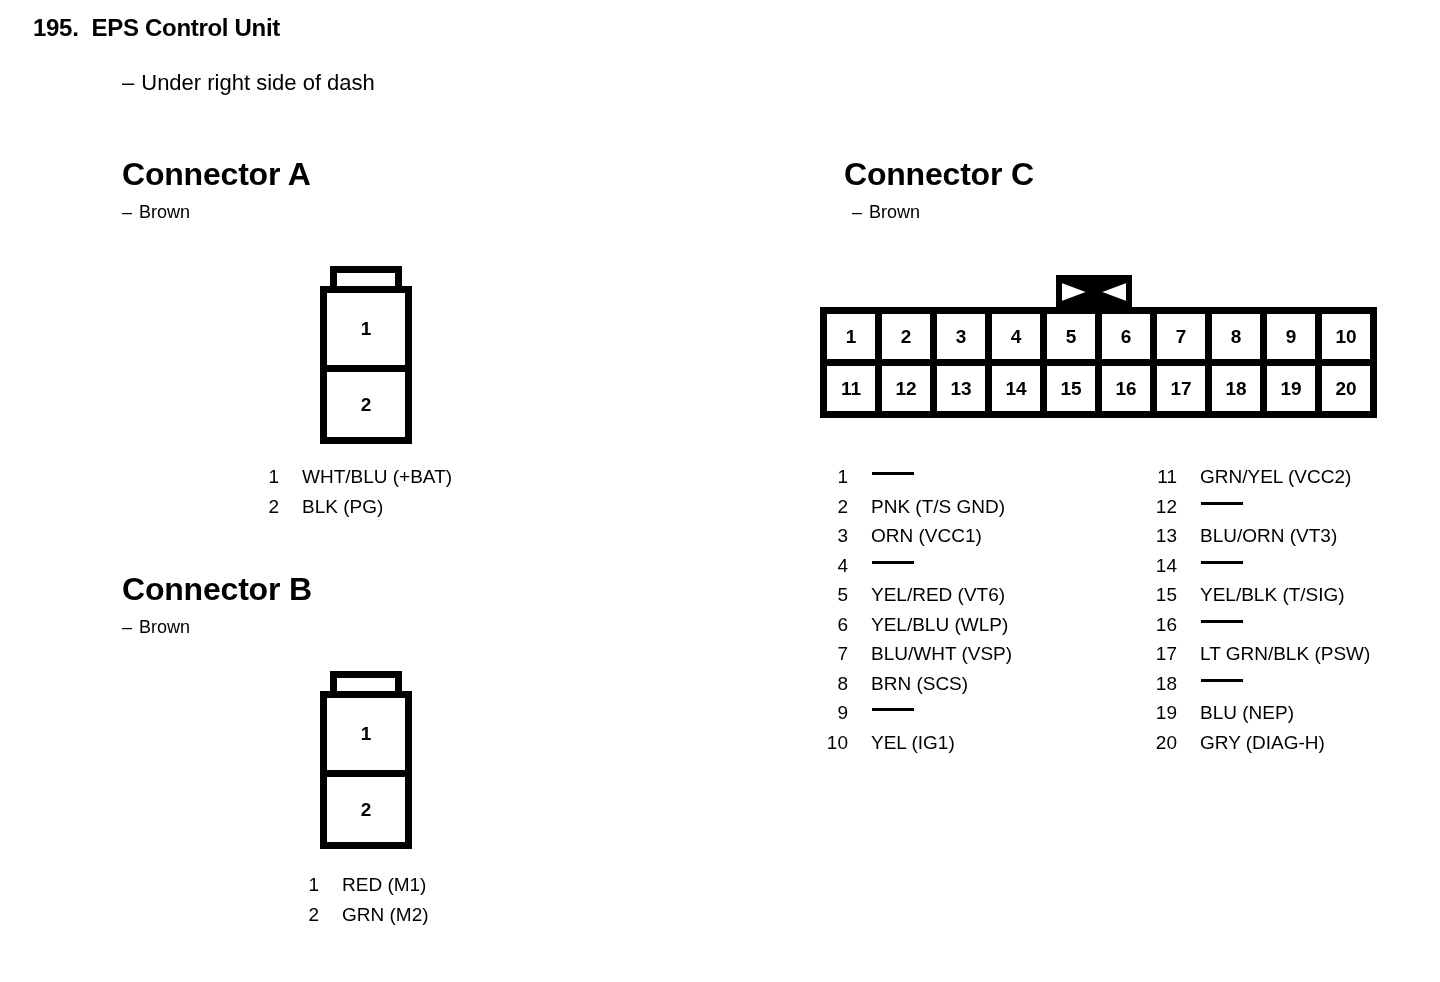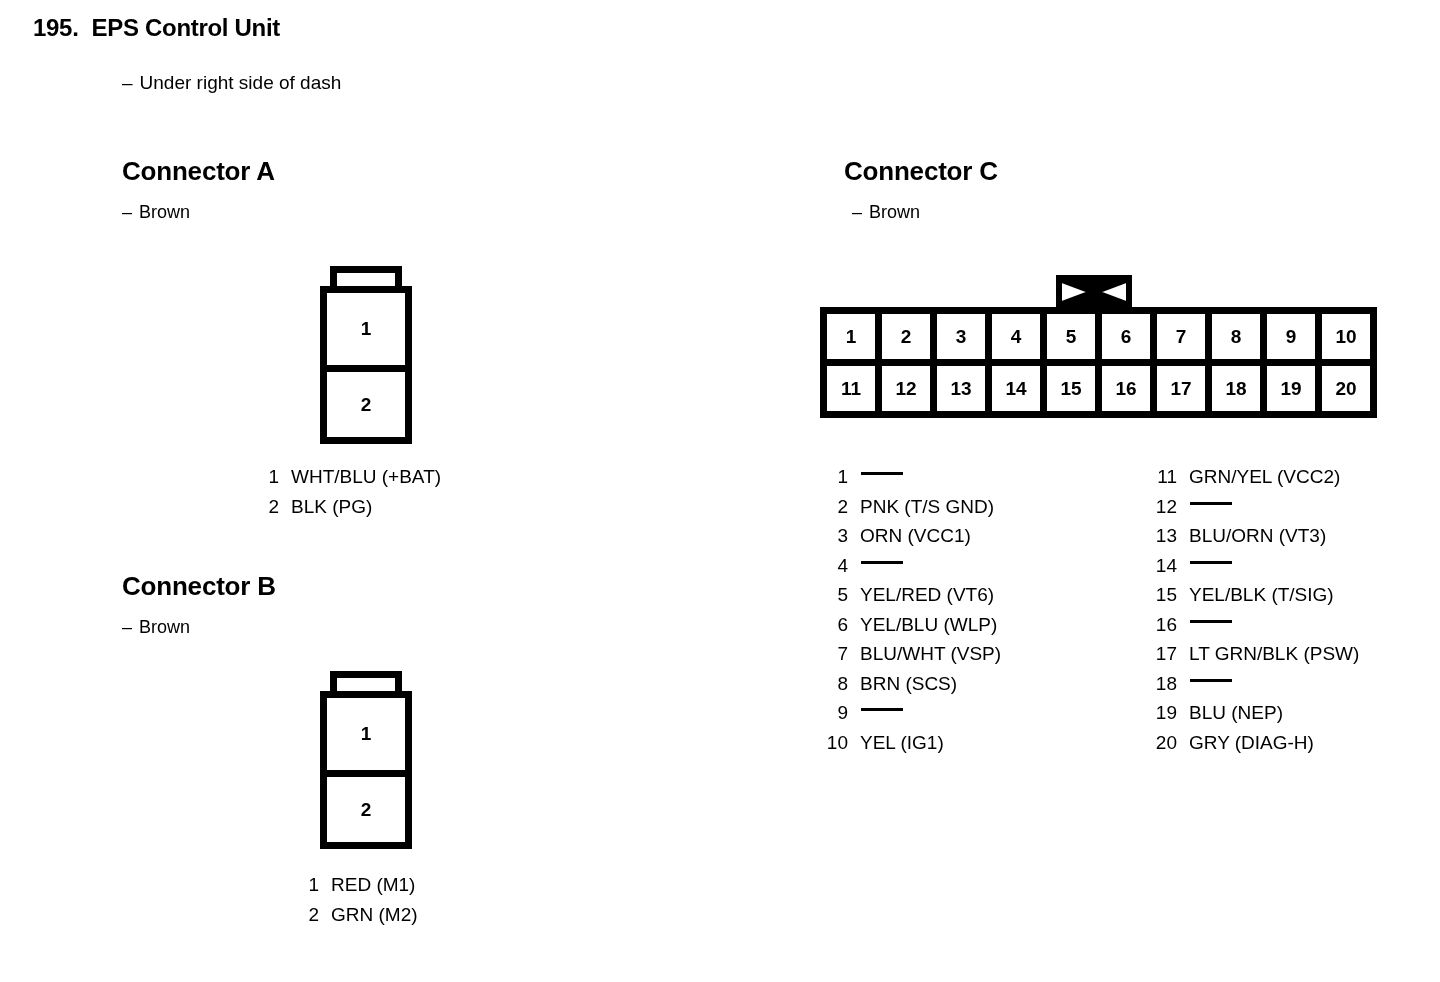--- a/index.html
+++ b/index.html
@@ -25,30 +25,30 @@
     font-weight: bold;
     letter-spacing: -0.3px;
     white-space: nowrap;
   }
   #page-heading .num { margin-right: 13px; }
 
   #heading-notes {
     position: absolute;
     left: 122px;
     top: 68px;
-    font-size: 19px;
+    font-size: 22px;
     line-height: 29px;
   }
   .note-line { white-space: nowrap; }
   .note-line .dash { margin-right: 7px; }
 
   
   .section-title {
     position: absolute;
-    font-size: 26px;
+    font-size: 32px;
     font-weight: bold;
     white-space: nowrap;
     letter-spacing: -0.2px;
   }
   .section-color {
     position: absolute;
     font-size: 18px;
     white-space: nowrap;
   }
   .section-color .dash { margin-right: 7px; }
@@ -112,21 +112,21 @@
   .legend-row {
     display: flex;
     white-space: nowrap;
   }
   .legend-num {
     width: 26px;
     text-align: right;
     flex: 0 0 auto;
   }
   .legend-desc {
-    margin-left: 12px;
+    margin-left: 23px;
     flex: 0 0 auto;
     text-align: right;
   }
   .legend-desc.empty-pin {
     display: inline-block;
     position: relative;
     width: 44px;
     height: 19px;
   }
   .legend-desc.empty-pin::before {

